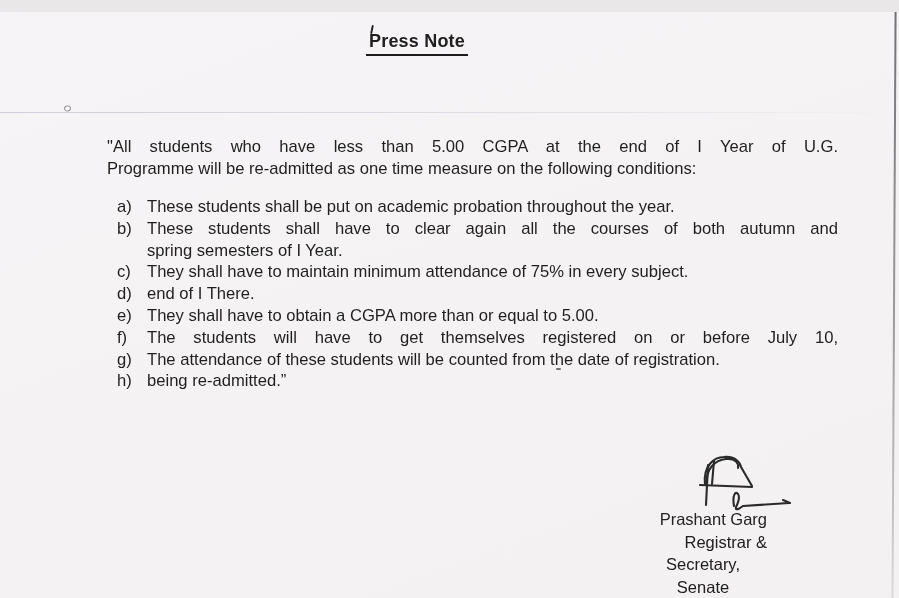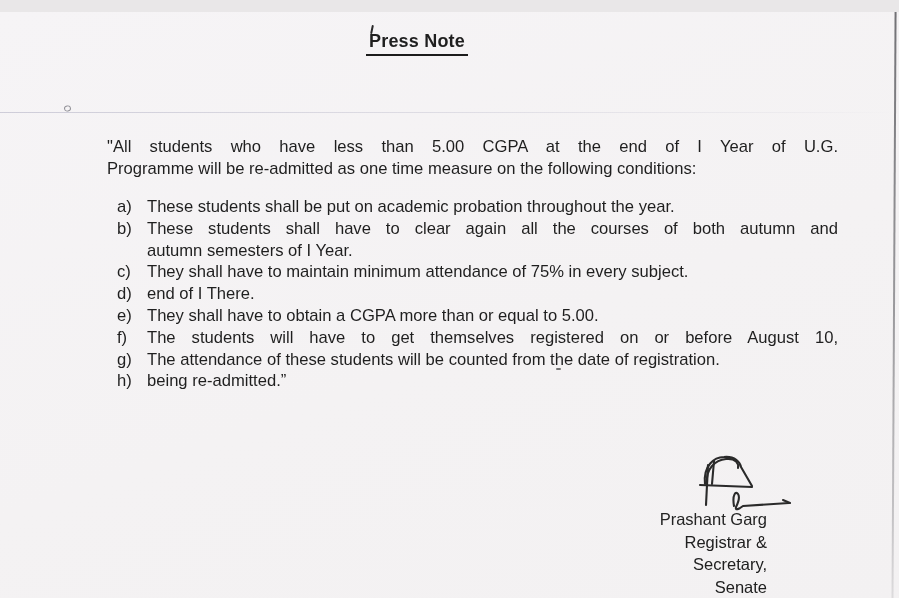--- a/index.html
+++ b/index.html
@@ -83,21 +83,21 @@
   .sig-block {
     position: absolute;
     top: 496px; right: 132px;
     width: 128px;
     font-size: 16.5px;
     line-height: 22.6px;
     text-align: right;
   }
   .sig-name { font-weight: normal; color: #242424; }
   .sig-bold { font-weight: normal; color: #202020; }
-  .sig-left { text-align: right; }
+  .sig-left { text-align: center; }
 
   
   .fold-line {
     position: absolute;
     top: 100px; left: 0;
     width: 899px; height: 1px;
     background: linear-gradient(90deg, rgba(115,115,150,0.30), rgba(115,115,150,0.16) 55%, rgba(115,115,150,0.05) 90%, rgba(115,115,150,0));
   }
   .speck {
     position: absolute;
@@ -158,21 +158,21 @@
       <span class="lbl">a)</span>
       <span class="txt">
           <span class="line">These students shall be put on academic probation throughout the year.</span>
         </span>
     </div>
 
     <div class="row">
       <span class="lbl">b)</span>
       <span class="txt">
         <span class="line j">These students shall have to clear again all the courses of both autumn and</span>
-        <span class="line">autumn semesters of I Year.</span>
+        <span class="line">spring semesters of I Year.</span>
       </span>
     </div>
 
     <div class="row">
       <span class="lbl">c)</span>
       <span class="txt">
           <span class="line">They shall have to maintain minimum attendance of 75% in every subject.</span>
         </span>
     </div>
 
@@ -186,21 +186,21 @@
     <div class="row">
       <span class="lbl">e)</span>
       <span class="txt">
           <span class="line">They shall have to obtain a CGPA more than or equal to 5.00.</span>
         </span>
     </div>
 
     <div class="row">
       <span class="lbl">f)</span>
       <span class="txt">
-        <span class="line j">The students will have to get themselves registered on or before August 10,</span>
+        <span class="line j">The students will have to get themselves registered on or before July 10,</span>
       </span>
     </div>
 
     <div class="row">
       <span class="lbl">g)</span>
       <span class="txt">
           <span class="line">The attendance of these students will be counted from the date of registration.</span>
         </span>
     </div>
 

